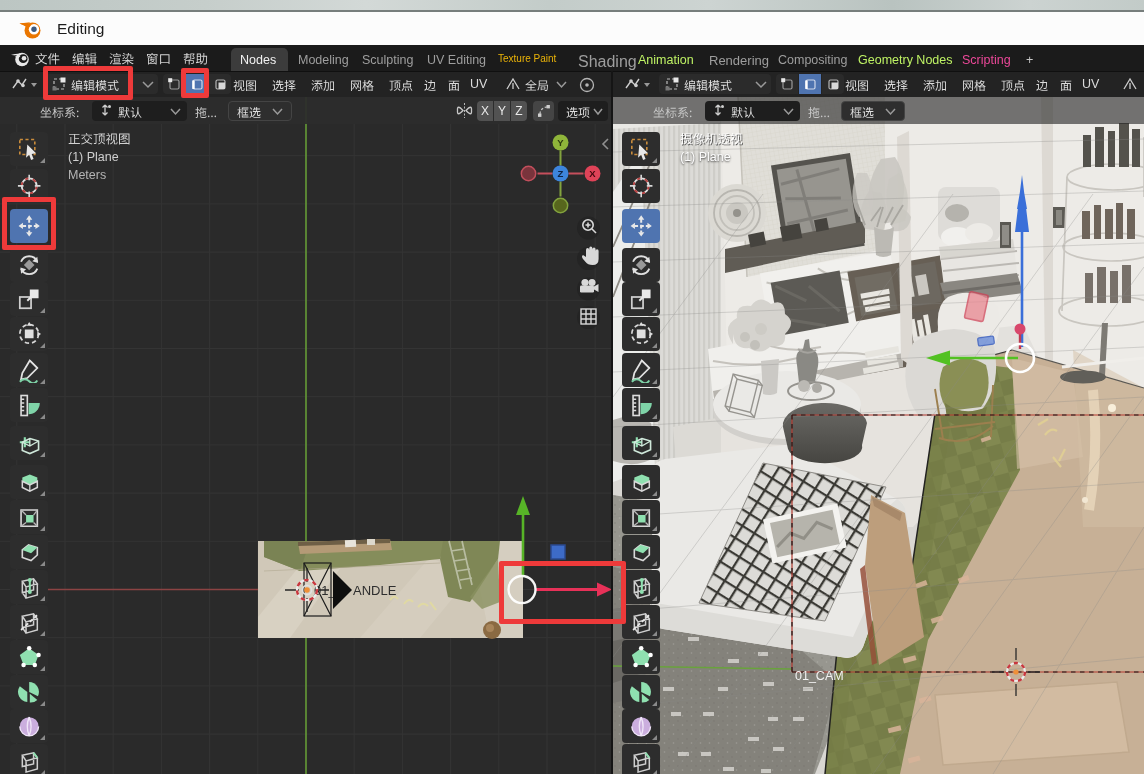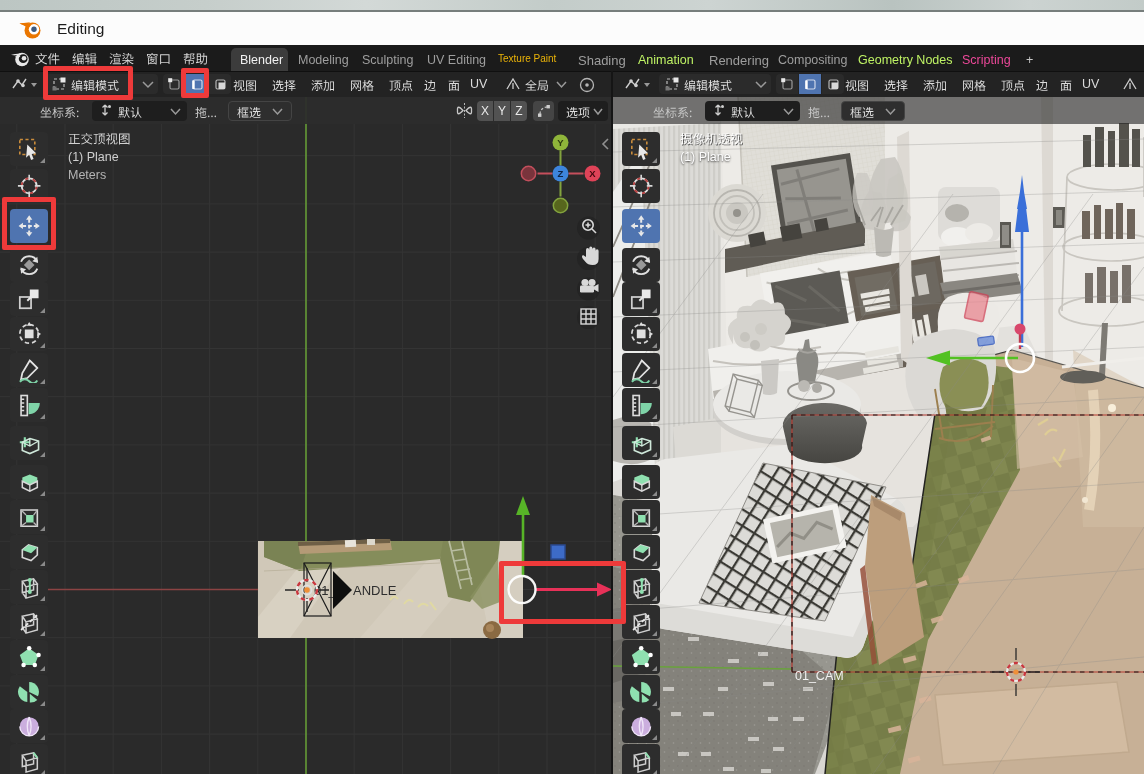--- a/index.html
+++ b/index.html
@@ -34,26 +34,26 @@
 <svg style="position:absolute;left:109px;top:50.5px;" width="27" height="16.5">
       <path fill="#d8d8d8" d="M5.1 5.2V6.0H10.5V5.2ZM3.7 12.3V13.2H12.0V12.3ZM5.7 9.5H9.8V10.7H5.7ZM5.7 7.6H9.8V8.8H5.7ZM4.9 6.9V11.4H10.7V6.9ZM1.1 2.8C1.8 3.2 2.8 3.8 3.2 4.3L3.8 3.6C3.3 3.1 2.4 2.6 1.7 2.2ZM0.5 6.2C1.2 6.5 2.2 7.1 2.7 7.6L3.2 6.8C2.8 6.4 1.8 5.8 1.0 5.5ZM0.9 12.7 1.7 13.3C2.4 12.1 3.2 10.6 3.8 9.2L3.0 8.7C2.4 10.1 1.5 11.7 0.9 12.7ZM7.1 2.1C7.2 2.5 7.4 3.0 7.5 3.4H4.0V5.5H4.8V4.2H10.8V5.5H11.7V3.4H8.5C8.4 3.0 8.2 2.4 8.0 2.0Z M13.1 4.5C13.8 4.8 14.7 5.1 15.2 5.4L15.6 4.7C15.1 4.4 14.2 4.1 13.5 3.9ZM13.9 2.7C14.6 3.0 15.6 3.4 16.1 3.7L16.4 3.0C16.0 2.7 15.0 2.3 14.3 2.1ZM13.4 7.7 14.1 8.3C14.8 7.6 15.5 6.8 16.2 6.0L15.6 5.4C14.9 6.3 14.0 7.2 13.4 7.7ZM18.3 7.5V8.9H13.2V9.7H17.4C16.3 10.9 14.6 12.0 12.9 12.5C13.2 12.7 13.4 13.1 13.6 13.3C15.3 12.7 17.1 11.4 18.3 10.0V13.5H19.2V10.0C20.4 11.4 22.2 12.6 23.9 13.2C24.1 13.0 24.3 12.6 24.6 12.4C22.9 11.9 21.1 10.9 20.0 9.7H24.3V8.9H19.2V7.5ZM18.9 2.0C18.9 2.5 18.9 3.0 18.9 3.4H16.8V4.2H18.7C18.3 5.9 17.5 6.9 15.9 7.5C16.1 7.6 16.4 8.0 16.5 8.2C18.3 7.4 19.2 6.2 19.6 4.2H21.4V6.5C21.4 7.2 21.4 7.4 21.6 7.6C21.8 7.8 22.1 7.8 22.4 7.8C22.6 7.8 23.0 7.8 23.2 7.8C23.4 7.8 23.7 7.8 23.9 7.7C24.1 7.6 24.2 7.5 24.3 7.2C24.4 7.0 24.4 6.4 24.4 5.8C24.2 5.8 23.8 5.6 23.6 5.4C23.6 6.0 23.6 6.4 23.6 6.6C23.6 6.8 23.5 6.9 23.4 7.0C23.3 7.0 23.2 7.0 23.1 7.0C22.9 7.0 22.7 7.0 22.6 7.0C22.5 7.0 22.4 7.0 22.4 7.0C22.3 6.9 22.3 6.8 22.3 6.5V3.4H19.8C19.8 2.9 19.9 2.5 19.9 2.0Z"></path>
     </svg>
 <svg style="position:absolute;left:146px;top:50.5px;" width="27" height="16.5">
       <path fill="#d8d8d8" d="M4.6 4.1C3.7 4.9 2.3 5.5 1.1 5.8L1.6 6.5C2.9 6.1 4.3 5.4 5.3 4.5ZM7.2 4.6C8.5 5.2 10.1 6.0 10.9 6.6L11.5 6.0C10.7 5.4 9.0 4.6 7.8 4.1ZM5.4 5.3C5.2 5.7 4.9 6.2 4.6 6.6H2.1V13.5H3.0V13.0H9.6V13.4H10.6V6.6H5.6C5.9 6.3 6.1 5.9 6.4 5.5ZM3.0 12.3V7.3H9.6V12.3ZM4.6 9.8C5.1 10.0 5.6 10.2 6.1 10.5C5.3 10.9 4.4 11.3 3.5 11.5C3.6 11.6 3.8 11.9 3.9 12.1C4.9 11.8 6.0 11.4 6.8 10.8C7.5 11.2 8.1 11.6 8.4 11.9L8.9 11.3C8.6 11.0 8.0 10.7 7.4 10.4C8.0 9.9 8.5 9.3 8.8 8.5L8.3 8.3L8.2 8.3H5.3C5.5 8.1 5.6 7.9 5.7 7.7L4.9 7.6C4.7 8.2 4.2 8.9 3.4 9.4C3.6 9.5 3.9 9.8 4.0 9.9C4.4 9.6 4.7 9.3 4.9 8.9H7.8C7.5 9.3 7.2 9.7 6.8 10.1C6.2 9.8 5.6 9.5 5.0 9.3ZM5.3 2.2C5.5 2.4 5.6 2.8 5.8 3.1H1.0V5.0H1.9V3.8H10.6V5.0H11.5V3.1H6.9C6.7 2.7 6.5 2.3 6.3 1.9Z M14.1 3.3V13.2H15.1V12.1H22.5V13.1H23.5V3.3ZM15.1 11.2V4.2H22.5V11.2Z"></path>
     </svg>
 <svg style="position:absolute;left:183px;top:50.5px;" width="27" height="16.5">
       <path fill="#d8d8d8" d="M3.4 2.0V3.0H0.8V3.8H3.4V4.7H1.1V5.4H3.4V5.7C3.4 5.9 3.4 6.1 3.3 6.4H0.6V7.1H3.0C2.6 7.7 1.9 8.2 0.9 8.6C1.1 8.8 1.4 9.1 1.5 9.3C2.9 8.8 3.6 7.9 4.0 7.1H6.8V6.4H4.3C4.4 6.1 4.4 5.9 4.4 5.7V5.4H6.4V4.7H4.4V3.8H6.7V3.0H4.4V2.0ZM7.3 2.5V8.7H8.2V3.3H10.3C10.0 3.9 9.6 4.5 9.2 5.0C10.3 5.7 10.7 6.2 10.7 6.7C10.7 6.9 10.6 7.1 10.4 7.2C10.2 7.3 10.0 7.3 9.9 7.3C9.5 7.3 9.0 7.3 8.5 7.3C8.7 7.5 8.8 7.8 8.8 8.1C9.3 8.1 9.8 8.1 10.2 8.1C10.5 8.0 10.8 8.0 11.0 7.9C11.4 7.6 11.6 7.3 11.6 6.7C11.6 6.2 11.2 5.6 10.2 4.9C10.7 4.3 11.2 3.5 11.7 2.9L11.1 2.5L10.9 2.5ZM1.9 9.2V12.8H2.8V10.1H5.7V13.5H6.7V10.1H9.9V11.8C9.9 11.9 9.8 12.0 9.6 12.0C9.4 12.0 8.7 12.0 7.9 12.0C8.0 12.2 8.1 12.6 8.2 12.8C9.2 12.8 9.9 12.8 10.3 12.7C10.7 12.5 10.8 12.3 10.8 11.8V9.2H6.7V8.2H5.7V9.2Z M20.4 2.0C20.4 3.0 20.4 3.9 20.4 4.8H18.3V5.7H20.4C20.2 8.8 19.5 11.3 17.1 12.8C17.4 13.0 17.7 13.3 17.8 13.5C20.4 11.8 21.1 9.0 21.2 5.7H23.2C23.1 10.3 23.0 12.0 22.6 12.4C22.5 12.5 22.4 12.6 22.2 12.6C21.9 12.6 21.2 12.5 20.5 12.5C20.7 12.7 20.8 13.1 20.8 13.4C21.5 13.4 22.2 13.4 22.6 13.4C23.0 13.4 23.2 13.2 23.5 12.9C23.9 12.4 24.0 10.6 24.1 5.3C24.1 5.2 24.1 4.8 24.1 4.8H21.3C21.3 3.9 21.3 3.0 21.3 2.0ZM12.9 11.3 13.1 12.3C14.6 11.9 16.7 11.4 18.7 11.0L18.6 10.1L17.9 10.3V2.6H13.8V11.1ZM14.7 11.0V8.8H17.0V10.5ZM14.7 6.1H17.0V8.0H14.7ZM14.7 5.3V3.5H17.0V5.3Z"></path>
     </svg>
 <div class="abs" style="left:231px;top:48px;width:57px;height:24px;background:#3c3c3c;border-radius:5px 5px 0 0"></div>
-<div class="abs" style="left:240px;top:53px;font-size:12.5px;color:#f1f1f1">Blender</div>
+<div class="abs" style="left:240px;top:53px;font-size:12.5px;color:#f1f1f1">Nodes</div>
 <div class="abs" style="left:298px;top:53px;font-size:12.5px;color:#9e9e9e">Modeling</div>
 <div class="abs" style="left:362px;top:53px;font-size:12.5px;color:#9e9e9e">Sculpting</div>
 <div class="abs" style="left:427px;top:53px;font-size:12.5px;color:#9e9e9e">UV Editing</div>
 <div class="abs" style="left:498px;top:53px;font-size:10px;color:#eab308">Texture Paint</div>
-<div class="abs" style="left:578px;top:53px;font-size:13px;color:#9e9e9e">Shading</div>
+<div class="abs" style="left:578px;top:53px;font-size:16px;color:#9e9e9e">Shading</div>
 <div class="abs" style="left:638px;top:53px;font-size:12.5px;color:#bef264">Animation</div>
 <div class="abs" style="left:709px;top:53px;font-size:13px;color:#9e9e9e">Rendering</div>
 <div class="abs" style="left:778px;top:53px;font-size:12.5px;color:#9e9e9e">Compositing</div>
 <div class="abs" style="left:858px;top:53px;font-size:12.5px;color:#bef264">Geometry Nodes</div>
 <div class="abs" style="left:962px;top:53px;font-size:12.5px;color:#ec4899">Scripting</div>
 <div class="abs" style="left:1026px;top:53px;font-size:12.5px;color:#c8c8c8">+</div>
 <div class="abs" style="left:0;top:72px;width:1144px;height:25px;background:#232323"></div>
 <svg class="abs" style="left:10px;top:76px" width="30" height="17">
       <path d="M3,12 L8,5 L12,9 L16,3" stroke="#cfcfcf" fill="none" stroke-width="1.4"></path>
       <circle cx="8" cy="5" r="1.8" fill="#cfcfcf"></circle>

